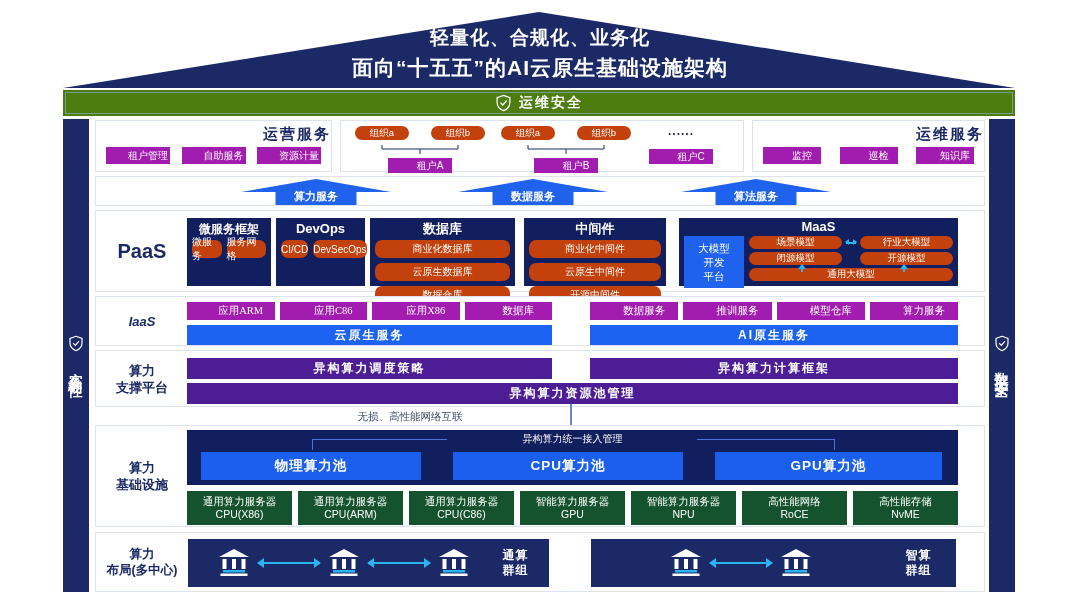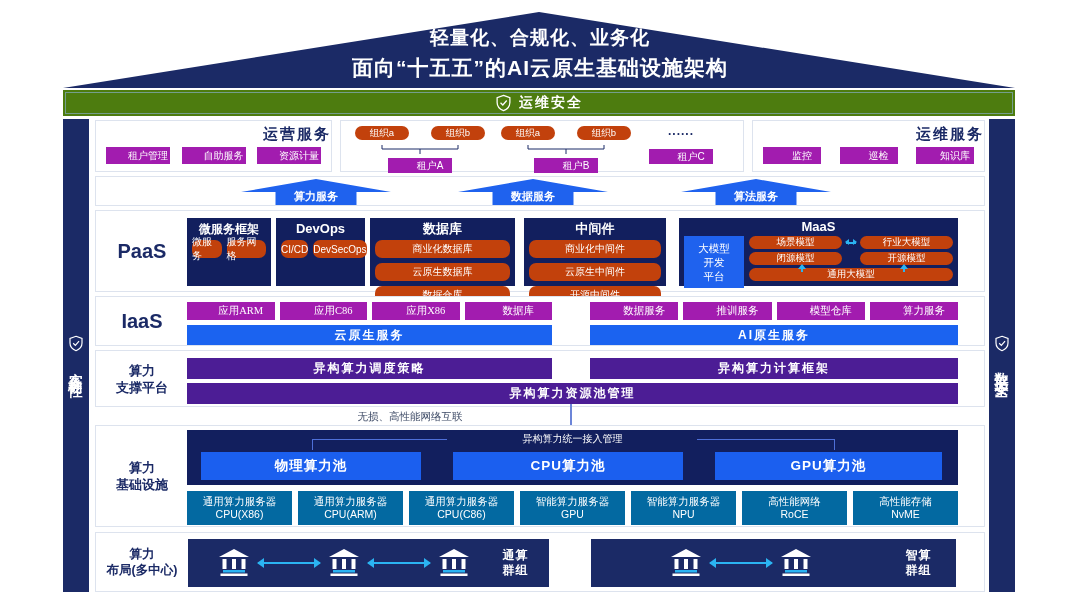--- a/index.html
+++ b/index.html
@@ -90,21 +90,21 @@
   .vline { position:absolute; left:570px; top:404px; width:1.5px; height:25px; background:#6C85D8; }
 
   
   .infra-container { position:absolute; left:91px; top:4px; width:771px; height:55px; background:#121F5E; }
   .access-label { position:absolute; top:2px; left:0; right:0; text-align:center; color:#fff; font-size:10px; }
   .bracket-h { position:absolute; top:9px; height:1px; background:#4E6FD8; }
   .bracket-v { position:absolute; top:9px; width:1px; height:11px; background:#4E6FD8; }
   .pool { position:absolute; top:22px; height:28px; background:#1B5FEF; color:#fff; font-size:13.5px;
           font-weight:bold; display:flex; align-items:center; justify-content:center; letter-spacing:1px; }
   .servers { position:absolute; left:91px; top:65px; width:771px; display:flex; gap:6px; }
-  .server { flex:1; height:34px; background:#0369a1; color:#fff; font-size:10.5px; line-height:13px;
+  .server { flex:1; height:34px; background:#14532d; color:#fff; font-size:10.5px; line-height:13px;
             display:flex; flex-direction:column; align-items:center; justify-content:center; text-align:center; }
 
   
   .group-box { position:absolute; top:6px; height:48px; background:#1B2A66; }
   .darrow { position:absolute; height:2px; background:#2BB4F2; }
   .darrow::before { content:''; position:absolute; left:-6px; top:-4px; border:5px solid transparent; border-right:7px solid #2BB4F2; }
   .darrow::after  { content:''; position:absolute; right:-6px; top:-4px; border:5px solid transparent; border-left:7px solid #2BB4F2; }
   .group-label { position:absolute; color:#fff; font-size:12px; font-weight:bold; line-height:15px;
                  text-align:center; top:50%; transform:translateY(-50%); letter-spacing:1px; }
 </style>
@@ -258,21 +258,21 @@
             <div class="bbtn">通用大模型</div>
           </div>
           <div class="up-arrow" style="left:24%;bottom:12px;"></div>
           <div class="up-arrow" style="left:74%;bottom:12px;"></div>
         </div>
       </div>
     </div>
   </div>
 
   <div class="wbox" style="left:95px;top:296px;width:890px;height:50px;">
-    <div class="row-label" style="font-size:20px;">IaaS</div>
+    <div class="row-label" style="font-size:13px;font-style:italic;">IaaS</div>
     <div class="iaas-group" style="left:91px;width:365px;">
       <div class="iaas-items">
         <div class="nbtn">应用ARM</div>
         <div class="nbtn">应用C86</div>
         <div class="nbtn">应用X86</div>
         <div class="nbtn">数据库</div>
       </div>
       <div class="blue-bar">云原生服务</div>
     </div>
     <div class="iaas-group" style="left:494px;width:368px;">

